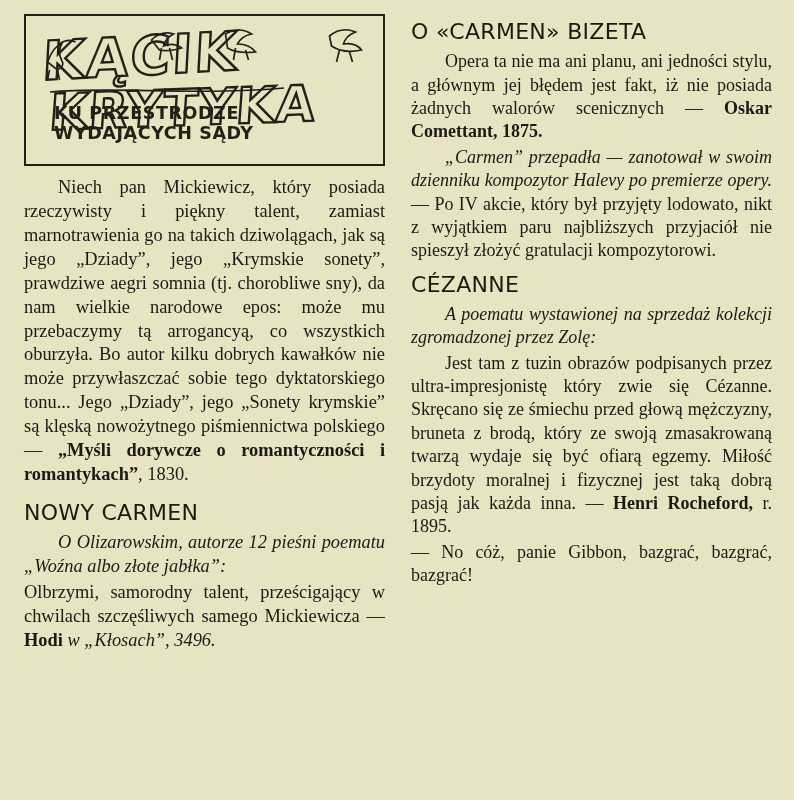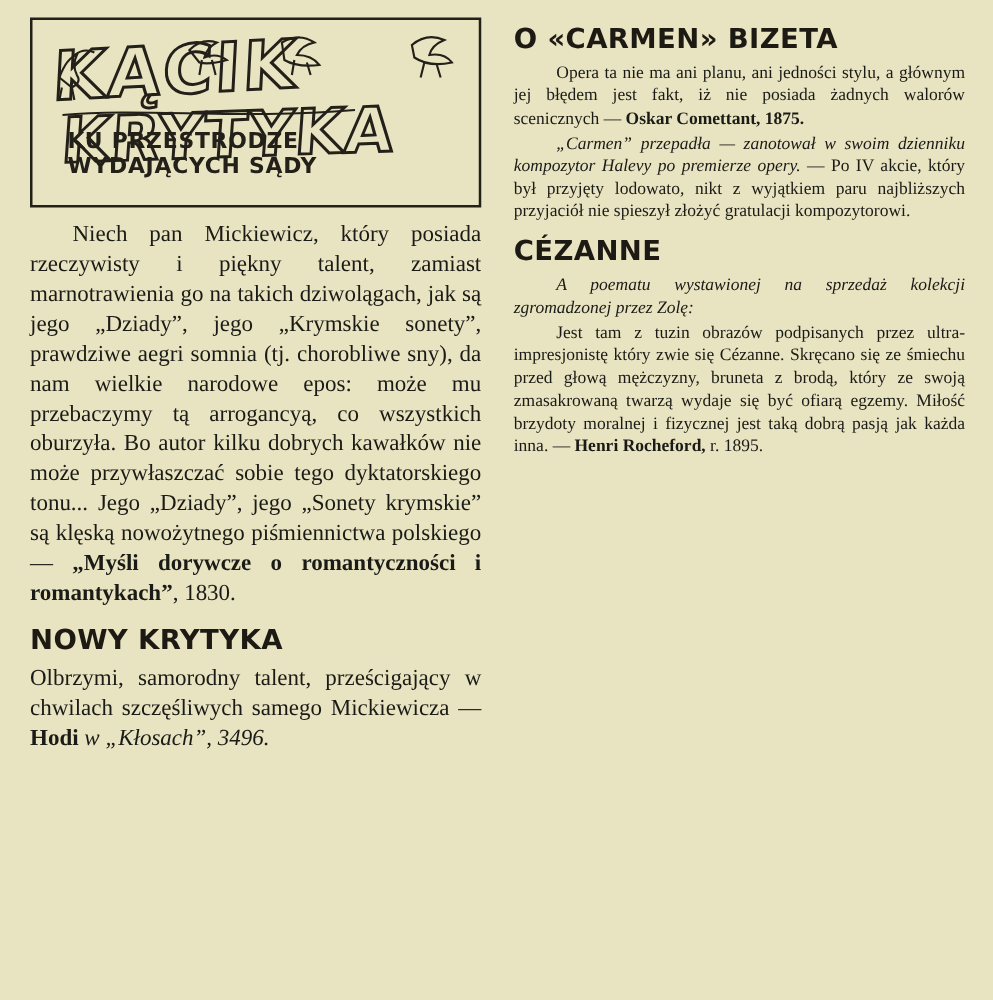--- a/index.html
+++ b/index.html
@@ -64,21 +64,21 @@
     position: absolute;
     top: 2px;
     left: 0;
     width: 100%;
     height: 70px;
     pointer-events: none;
   }
   
   h2.sec {
     font-family: "DejaVu Sans", sans-serif;
-    font-weight: bold;
+    font-weight: normal;
     font-size: 22px;
     letter-spacing: 0.3px;
     margin: 14px 0 6px 0;
     color: #1d1a14;
     line-height: 1.1;
   }
   h2.sec.first {
     margin-top: 6px;
   }
   h2.sec.tight {
@@ -94,21 +94,21 @@
     hyphens: manual;
   }
   p.noindent {
     text-indent: 0;
   }
   p.ital {
     font-style: italic;
   }
   b { font-weight: bold; }
   i { font-style: italic; }
-  .rcol p { font-size: 14px; }
+  .rcol p { font-size: 18px; }
 </style>
 </head>
 <body>
 
 <div class="page">
   <div class="columns">
 
     <div class="col lcol">
 
       <div class="masthead">
@@ -143,37 +143,39 @@
           </svg>
 
           <div class="mast-sub">KU PRZESTRODZE WYDAJĄCYCH SĄDY</div>
         </div>
       </div>
 
       <p>
         Niech pan Mickiewicz, który posiada rzeczywisty i piękny talent, zamiast marnotrawienia go na takich dziwolągach, jak są jego „Dziady”, jego „Krymskie sonety”, prawdziwe aegri somnia (tj. chorobliwe sny), da nam wielkie narodowe epos: może mu przebaczymy tą arrogancyą, co wszystkich oburzyła. Bo autor kilku dobrych kawałków nie może przywłaszczać sobie tego dyktatorskiego tonu... Jego „Dziady”, jego „Sonety krymskie” są klęską nowożytnego piśmiennictwa polskiego — <b>„Myśli dorywcze o romantyczności i romantykach”</b>, 1830.
       </p>
 
-      <h2 class="sec">NOWY KRYTYKA</h2>
+      <h2 class="sec">NOWY CARMEN</h2>
+      <p class="ital">O Olizarowskim, autorze 12 pieśni poematu „Woźna albo złote jabłka”:</p>
       <p class="noindent">
         Olbrzymi, samorodny talent, prześcigający w chwilach szczęśliwych samego Mickiewicza — <b>Hodi</b> <i>w „Kłosach”, 3496.</i>
       </p>
     </div>
 
     <div class="col rcol">
       <h2 class="sec first">O «CARMEN» BIZETA</h2>
       <p>
         Opera ta nie ma ani planu, ani jedności stylu, a głównym jej błędem jest fakt, iż nie posiada żadnych walorów scenicznych — <b>Oskar Comettant, 1875.</b>
       </p>
       <p>
         <i>„Carmen” przepadła — zanotował w swoim dzienniku kompozytor Halevy po premierze opery.</i> — Po IV akcie, który był przyjęty lodowato, nikt z wyjątkiem paru najbliższych przyjaciół nie spieszył złożyć gratulacji kompozytorowi.
       </p>
 
       <h2 class="sec tight">CÉZANNE</h2>
       <p class="ital">A poematu wystawionej na sprzedaż kolekcji zgromadzonej przez Zolę:</p>
       <p>
         Jest tam z tuzin obrazów podpisanych przez ultra-impresjonistę który zwie się Cézanne. Skręcano się ze śmiechu przed głową mężczyzny, bruneta z brodą, który ze swoją zmasakrowaną twarzą wydaje się być ofiarą egzemy. Miłość brzydoty moralnej i fizycznej jest taką dobrą pasją jak każda inna. — <b>Henri Rocheford,</b> r. 1895.
       </p>
 
+      <p class="noindent">— No cóż, panie Gibbon, bazgrać, bazgrać, bazgrać!</p>
     </div>
 
   </div>
 </div>
 
 </body></html>

